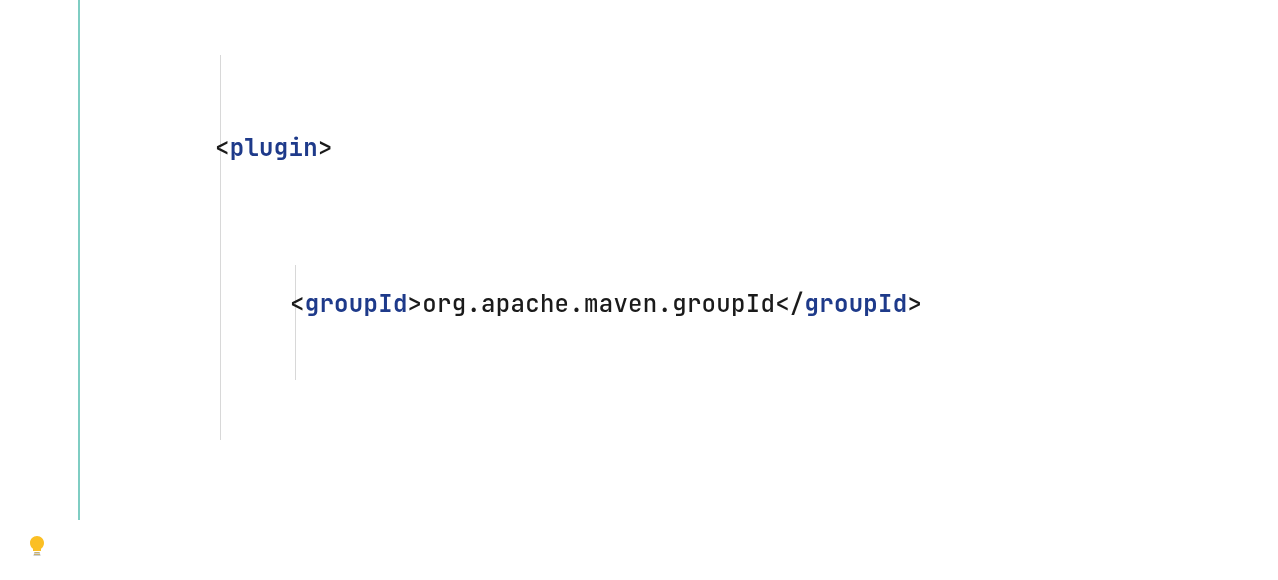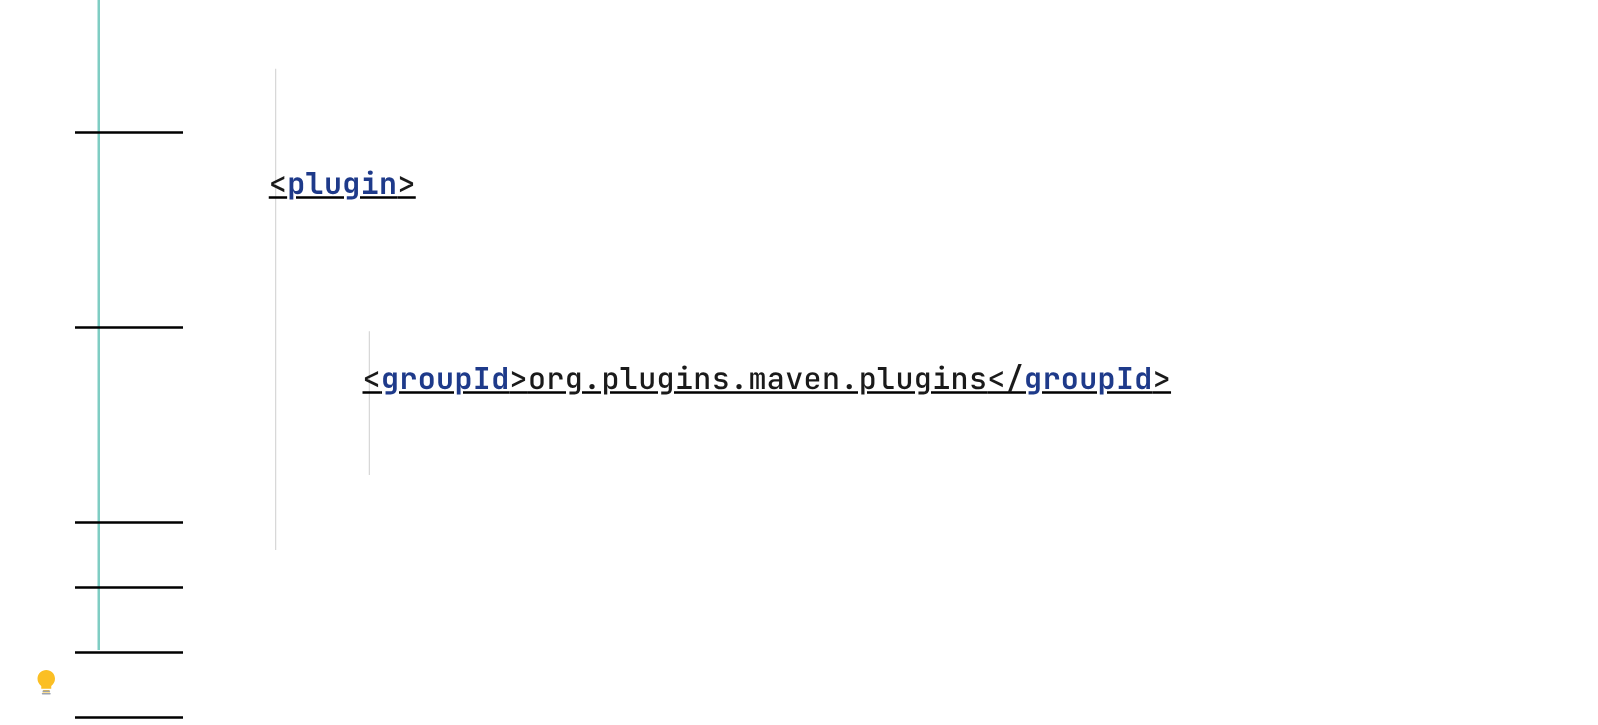--- a/index.html
+++ b/index.html
@@ -8,21 +8,20 @@
       background: #ffffff;
       font-family: 'JetBrains Mono', 'Fira Code', 'Consolas', monospace;
       font-size: 24px;
       overflow: hidden;
     }
     .editor-container {
       position: relative;
       width: 1278px;
       height: 580px;
       display: flex;
-      text-decoration: underline;
     }
     .gutter {
       width: 60px;
       position: relative;
       flex-shrink: 0;
     }
     .lightbulb {
       position: absolute;
       bottom: 22px;
       left: 25px;
@@ -83,21 +82,21 @@
     </div>
   </div>
 
   <div class="code-area">
     <div class="guide-line"></div>
     <div class="indent-guide" style="left:160px; top:55px; height:385px;"></div>
     <div class="indent-guide" style="left:235px; top:265px; height:115px;"></div>
 
     <div class="code-lines">
       <div class="line indent1"><span><span class="bracket">&lt;</span><span class="tag">plugin</span><span class="bracket">&gt;</span></span></div>
-      <div class="line indent2"><span><span class="bracket">&lt;</span><span class="tag">groupId</span><span class="bracket">&gt;</span><span class="text">org.plugins.maven.plugins</span><span class="bracket">&lt;/</span><span class="tag">groupId</span><span class="bracket">&gt;</span></span></div>
+      <div class="line indent2"><span><span class="bracket">&lt;</span><span class="tag">groupId</span><span class="bracket">&gt;</span><span class="text">org.apache.maven.groupId</span><span class="bracket">&lt;/</span><span class="tag">groupId</span><span class="bracket">&gt;</span></span></div>
       
       
       
       
       
       
       
     </div>
   </div>
 </div>

